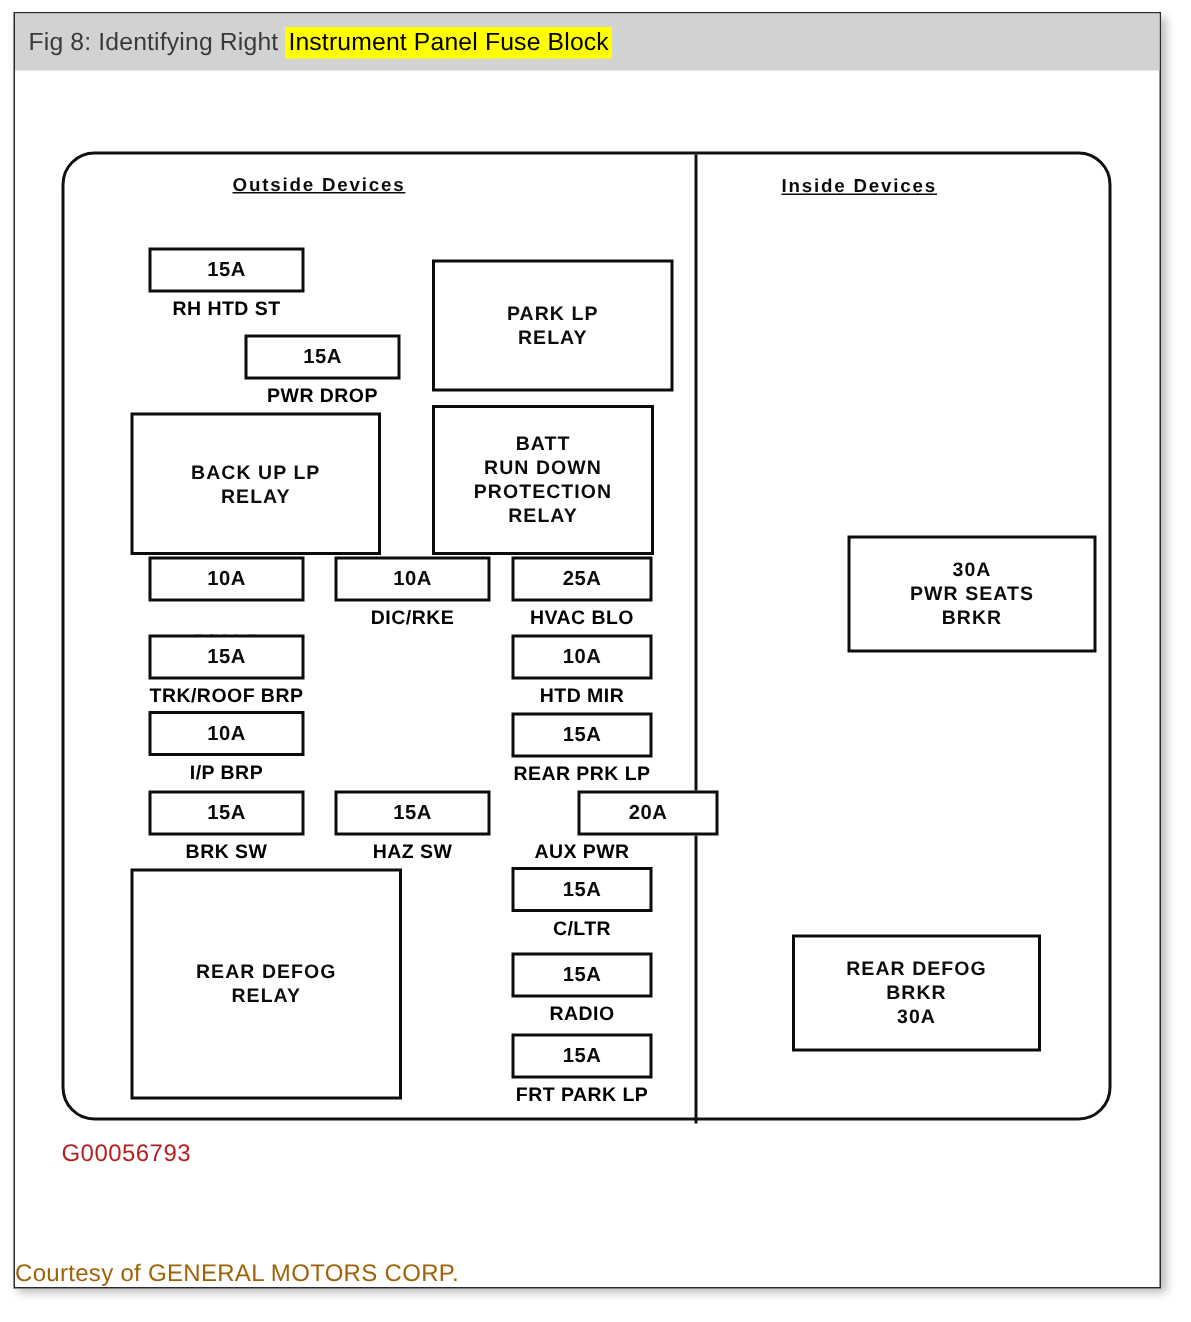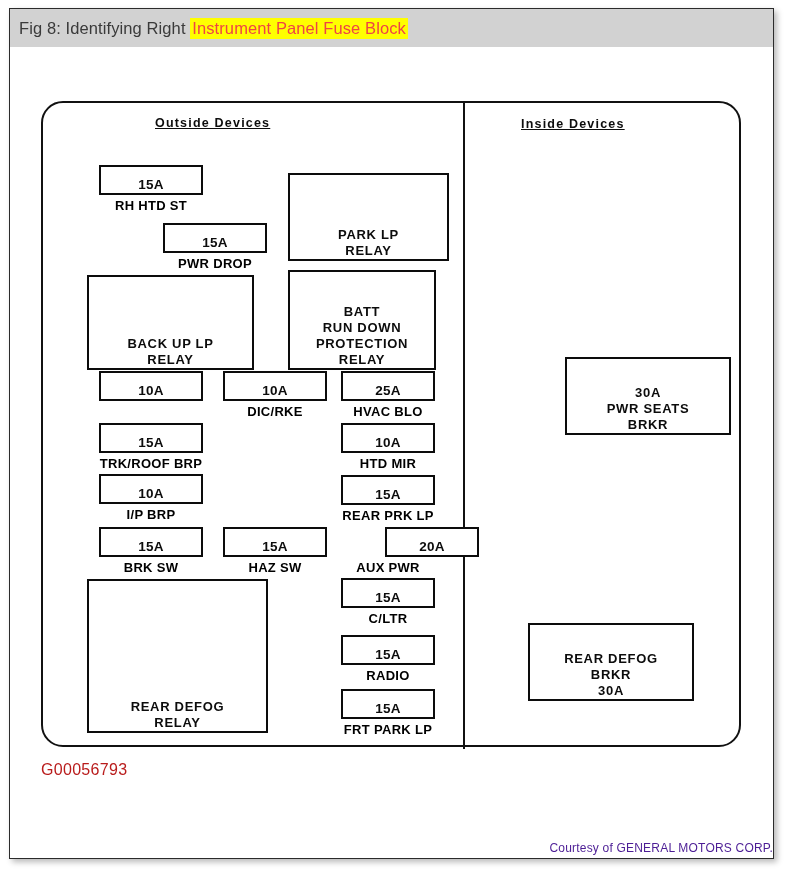--- a/index.html
+++ b/index.html
@@ -46,21 +46,21 @@
     padding-left: 9px;
   }
   .caption-text {
     font-size: 16.5px;
     color: #3a3a3a;
     letter-spacing: 0.1px;
     white-space: nowrap;
   }
   .caption-hl {
     background: #ffff00;
-    color: #ef4444;
+    color: #000000;
     padding: 1px 2px 2px 2px;
   }
 
   
   .fuse-panel {
     position: absolute;
     left: 31px;
     top: 92px;
     width: 700px;
     height: 646px;
@@ -93,21 +93,21 @@
 
   
   .box {
     position: absolute;
     border: 2.5px solid #0c0c0c;
     background: #ffffff;
     box-sizing: border-box;
     display: flex;
     flex-direction: column;
     align-items: center;
-    justify-content: flex-end;
+    justify-content: center;
     color: #0c0c0c;
   }
   .box-line {
     font-size: 13px;
     font-weight: bold;
     letter-spacing: 0.7px;
     line-height: 16px;
     white-space: nowrap;
   }
   .fuse-box .box-line { font-size: 13.5px; letter-spacing: 0.3px; }
@@ -131,23 +131,23 @@
     color: #b91c1c;
     letter-spacing: 0.3px;
   }
 
   
   .footer-note {
     position: absolute;
     left: 0;
     top: 832px;
     width: 100%;
-    text-align: right;
-    font-size: 12px;
-    color: #4c1d95;
+    text-align: left;
+    font-size: 16px;
+    color: #a16207;
     letter-spacing: 0.2px;
   }
 </style>
 </head>
 <body>
 
 <div id="page">
 
   <div class="doc-frame">
 

